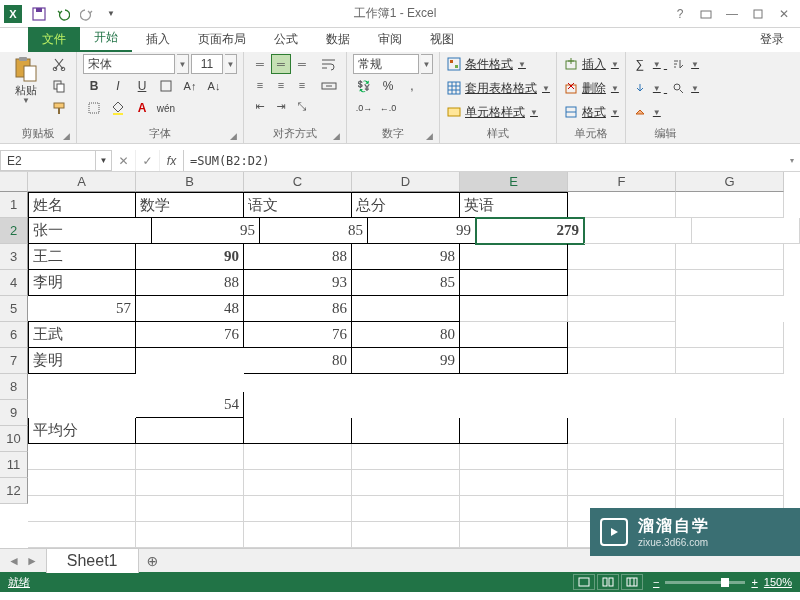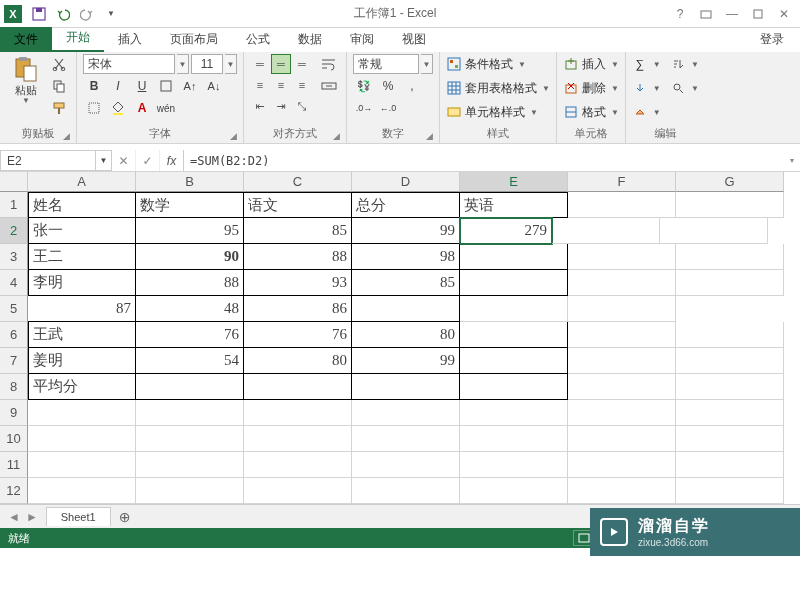--- a/index.html
+++ b/index.html
@@ -10,21 +10,21 @@
 .titlebar .qat { display: flex; align-items: center; gap: 2px; }
 .titlebar .qat .qat-btn { width: 22px; height: 22px; display: flex; align-items: center; justify-content: center; color: #555; }
 .titlebar .title { flex: 1; text-align: center; color: #666; font-size: 12px; }
 .titlebar .winctl { display: flex; gap: 2px; }
 .titlebar .winctl div { width: 24px; height: 22px; display: flex; align-items: center; justify-content: center; color: #777; }
 .excel-x { background: #217346; color: #fff; width: 18px; height: 18px; display: flex; align-items: center; justify-content: center; font-weight: bold; font-size: 11px; margin-right: 4px; }
 
 
 .tabs { height: 24px; display: flex; align-items: flex-end; background: #fff; padding-left: 0; }
 .tab { padding: 4px 14px; font-size: 12px; color: #444; cursor: pointer; }
-.tab.file { background: #217346; color: #000000; }
+.tab.file { background: #217346; color: #bef264; margin-left: 28px; }
 .tab.active { color: #217346; border-bottom: 2px solid #217346; }
 .tab-login { margin-left: auto; margin-right: 10px; color: #444; padding: 4px 6px; }
 
 
 .ribbon { height: 92px; background: #f1f1f1; border-bottom: 1px solid #d4d4d4; display: flex; }
 .group { border-right: 1px solid #d4d4d4; padding: 2px 6px 0 6px; display: flex; flex-direction: column; }
 .group-body { flex: 1; display: flex; align-items: flex-start; gap: 2px; }
 .group-label { text-align: center; font-size: 11px; color: #666; padding: 2px 0; position: relative; }
 .group-label .launcher { position: absolute; right: 0; bottom: 2px; font-size: 9px; color: #888; }
 
@@ -40,21 +40,21 @@
 .font-size { border: 1px solid #ababab; background: #fff; height: 20px; width: 32px; padding: 0 4px; font-size: 12px; display: flex; align-items: center; justify-content: center; }
 .dd { width: 12px; height: 20px; border: 1px solid #ababab; border-left: none; display: flex; align-items: center; justify-content: center; font-size: 8px; color: #666; background: #f5f5f5; }
 
 .align-grid { display: grid; grid-template-columns: repeat(3, 20px); grid-template-rows: repeat(3, 20px); gap: 1px; }
 .align-cell { display: flex; align-items: center; justify-content: center; font-size: 11px; color: #555; }
 .align-cell.sel { background: #c5e0b4; border: 1px solid #2e7d32; }
 
 .num-combo { border: 1px solid #ababab; background: #fff; height: 20px; width: 66px; padding: 0 4px; display: flex; align-items: center; font-size: 12px; }
 .num-row { display: flex; gap: 2px; }
 
-.menurow { display: flex; align-items: center; gap: 3px; height: 20px; font-size: 12px; color: #333; white-space: nowrap; }
+.menurow { display: flex; align-items: center; gap: 3px; height: 20px; font-size: 12px; color: #333; white-space: nowrap; text-decoration: underline; }
 .menurow .mi { width: 16px; height: 16px; display: inline-flex; align-items: center; justify-content: center; }
 .dd-arrow { font-size: 8px; color: #666; margin-left: 2px; }
 
 
 .formula-bar { height: 22px; border-bottom: 1px solid #d4d4d4; display: flex; align-items: stretch; background: #fff; margin-top: 6px; }
 .name-box { width: 96px; border: 1px solid #ccc; display: flex; align-items: center; padding: 0 6px; font-size: 12px; background: #fff; }
 .name-dd { width: 16px; border: 1px solid #ccc; border-left: none; display: flex; align-items: center; justify-content: center; font-size: 8px; }
 .fb-btn { width: 24px; display: flex; align-items: center; justify-content: center; border-right: 1px solid #eee; color: #888; font-size: 12px; }
 .fx-label { width: 24px; display: flex; align-items: center; justify-content: center; font-style: italic; color: #555; border-right: 1px solid #ccc; }
 .formula-input { flex: 1; display: flex; align-items: center; padding: 0 6px; font-size: 12px; font-family: Consolas, monospace; }
@@ -73,25 +73,25 @@
 .cell { border-right: 1px solid #d4d4d4; border-bottom: 1px solid #d4d4d4; display: flex; align-items: center; padding: 0 4px; font-size: 15px; font-family: "SimSun", serif; }
 .cell.bordered { border-right: 1.5px solid #000; border-bottom: 1.5px solid #000; }
 .cell.bordered-top { border-top: 1.5px solid #000; }
 .cell.bordered-left { border-left: 1.5px solid #000; text-align: right; }
 .cell.num { justify-content: flex-end; }
 .cell.active { outline: 2px solid #217346; outline-offset: -1px; }
 
 
 .sheet-bar { height: 24px; background: #f0f0f0; border-top: 1px solid #ccc; display: flex; align-items: center; }
 .sheet-nav { padding: 0 8px; color: #888; display: flex; gap: 6px; }
-.sheet-tab { background: #fff; border-top: 1px solid #ccc; border-left: 1px solid #ccc; border-right: 1px solid #ccc; padding: 3px 14px; font-size: 11px; }
+.sheet-tab { background: #fff; border-top: 1px solid #ccc; border-left: 1px solid #ccc; border-right: 1px solid #ccc; padding: 3px 20px; font-size: 16px; }
 .sheet-add { padding: 0 8px; color: #666; font-size: 14px; }
 
 
-.status-bar { height: 20px; background: #217346; color: #fff; display: flex; align-items: center; padding: 0 8px; font-size: 11px; }
+.status-bar { height: 20px; background: #217346; color: #fff; display: flex; align-items: center; padding: 0 8px; font-size: 11px; text-decoration: underline; }
 .status-bar .views { margin-left: auto; display: flex; gap: 2px; }
 .status-bar .view-btn { width: 22px; height: 16px; display: flex; align-items: center; justify-content: center; border: 1px solid rgba(255,255,255,0.3); }
 .status-bar .zoom { display: flex; align-items: center; gap: 6px; margin-left: 10px; }
 .zoom-track { width: 80px; height: 3px; background: rgba(255,255,255,0.4); position: relative; }
 .zoom-thumb { position: absolute; top: -3px; left: 56px; width: 8px; height: 9px; background: #fff; }
 
 
 .watermark { position: absolute; right: 0; bottom: 44px; width: 210px; height: 48px; background: #3a6f73; color: #fff; display: flex; align-items: center; padding: 0 10px; gap: 10px; }
 .watermark .play { width: 28px; height: 28px; border: 2px solid #fff; border-radius: 4px; display: flex; align-items: center; justify-content: center; }
 .watermark .txt { display: flex; flex-direction: column; }
@@ -442,25 +442,25 @@
         <div style="display: flex;">
           <div class="cell bordered bordered-top bordered-left" style="width: 108px; height: 26px;">姓名</div>
           <div class="cell bordered bordered-top" style="width: 108px; height: 26px;">数学</div>
           <div class="cell bordered bordered-top" style="width: 108px; height: 26px;">语文</div>
           <div class="cell bordered bordered-top" style="width: 108px; height: 26px;">总分</div>
           <div class="cell bordered bordered-top" style="width: 108px; height: 26px;">英语</div>
           <div class="cell" style="width: 108px; height: 26px;"></div>
           <div class="cell" style="width: 108px; height: 26px;"></div>
         </div>
         <div style="display: flex;">
-          <div class="cell bordered bordered-left" style="width: 108px; height: 26px;">张一</div>
+          <div class="cell bordered bordered-left" style="width: 124px; height: 26px;">张一</div>
           <div class="cell bordered num" style="width: 108px; height: 26px;">95</div>
           <div class="cell bordered num" style="width: 108px; height: 26px;">85</div>
           <div class="cell bordered num" style="width: 108px; height: 26px;">99</div>
-          <div class="cell bordered num active" style="width: 92px; height: 26px;">279</div>
+          <div class="cell bordered num active" style="width: 108px; height: 26px; font-weight: bold;">279</div>
           <div class="cell" style="width: 108px; height: 26px;"></div>
           <div class="cell" style="width: 108px; height: 26px;"></div>
         </div>
         <div style="display: flex;">
           <div class="cell bordered bordered-left" style="width: 108px; height: 26px;">王二</div>
           <div class="cell bordered num" style="width: 108px; height: 26px; font-weight: bold;">90</div>
           <div class="cell bordered num" style="width: 108px; height: 26px;">88</div>
           <div class="cell bordered num" style="width: 108px; height: 26px;">98</div>
           <div class="cell bordered" style="width: 108px; height: 26px;"></div>
           <div class="cell" style="width: 108px; height: 26px;"></div>
@@ -469,39 +469,39 @@
         <div style="display: flex;">
           <div class="cell bordered bordered-left" style="width: 108px; height: 26px;">李明</div>
           <div class="cell bordered num" style="width: 108px; height: 26px;">88</div>
           <div class="cell bordered num" style="width: 108px; height: 26px;">93</div>
           <div class="cell bordered num" style="width: 108px; height: 26px;">85</div>
           <div class="cell bordered" style="width: 108px; height: 26px;"></div>
           <div class="cell" style="width: 108px; height: 26px;"></div>
           <div class="cell" style="width: 108px; height: 26px;"></div>
         </div>
         <div style="display: flex;">
-          <div class="cell bordered num" style="width: 108px; height: 26px;">87</div>
+          <div class="cell bordered num" style="width: 108px; height: 26px;">57</div>
           <div class="cell bordered num" style="width: 108px; height: 26px;">48</div>
           <div class="cell bordered num" style="width: 108px; height: 26px;">86</div>
           <div class="cell bordered" style="width: 108px; height: 26px;"></div>
           <div class="cell" style="width: 108px; height: 26px;"></div>
           <div class="cell" style="width: 108px; height: 26px;"></div>
         </div>
         <div style="display: flex;">
           <div class="cell bordered bordered-left" style="width: 108px; height: 26px;">王武</div>
           <div class="cell bordered num" style="width: 108px; height: 26px;">76</div>
           <div class="cell bordered num" style="width: 108px; height: 26px;">76</div>
           <div class="cell bordered num" style="width: 108px; height: 26px;">80</div>
           <div class="cell bordered" style="width: 108px; height: 26px;"></div>
           <div class="cell" style="width: 108px; height: 26px;"></div>
           <div class="cell" style="width: 108px; height: 26px;"></div>
         </div>
         <div style="display: flex;">
           <div class="cell bordered bordered-left" style="width: 108px; height: 26px;">姜明</div>
-          <div class="cell bordered num" style="width: 108px; height: 26px;">54</div>
+          <div class="cell bordered num" style="width: 108px; height: 26px; margin-top: 44px;">54</div>
           <div class="cell bordered num" style="width: 108px; height: 26px;">80</div>
           <div class="cell bordered num" style="width: 108px; height: 26px;">99</div>
           <div class="cell bordered" style="width: 108px; height: 26px;"></div>
           <div class="cell" style="width: 108px; height: 26px;"></div>
           <div class="cell" style="width: 108px; height: 26px;"></div>
         </div>
         <div style="display: flex;">
           <div class="cell bordered bordered-left" style="width: 108px; height: 26px;">平均分</div>
           <div class="cell bordered" style="width: 108px; height: 26px;"></div>
           <div class="cell bordered" style="width: 108px; height: 26px;"></div>

